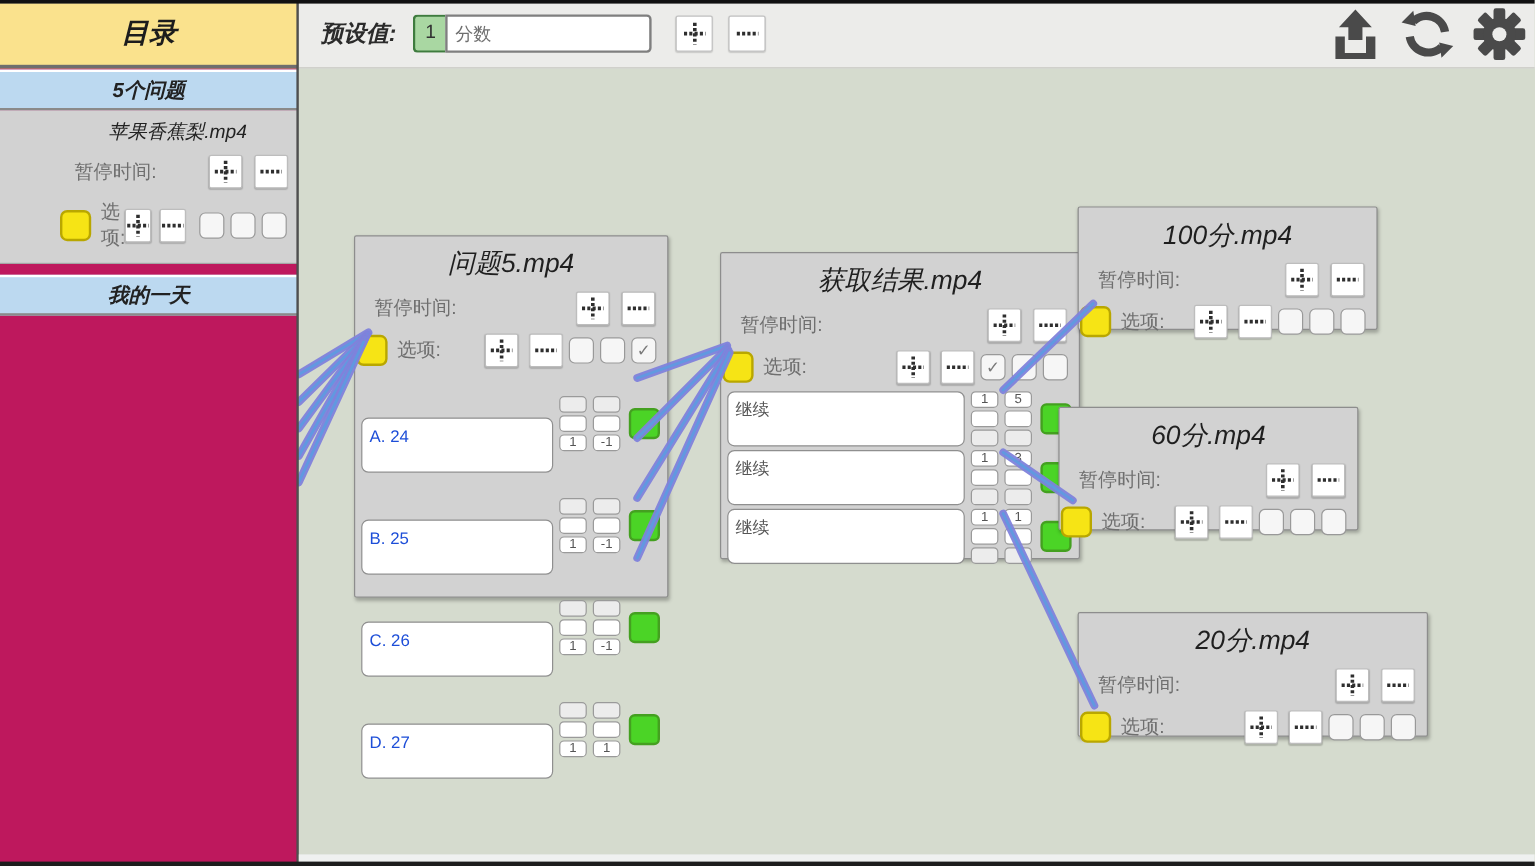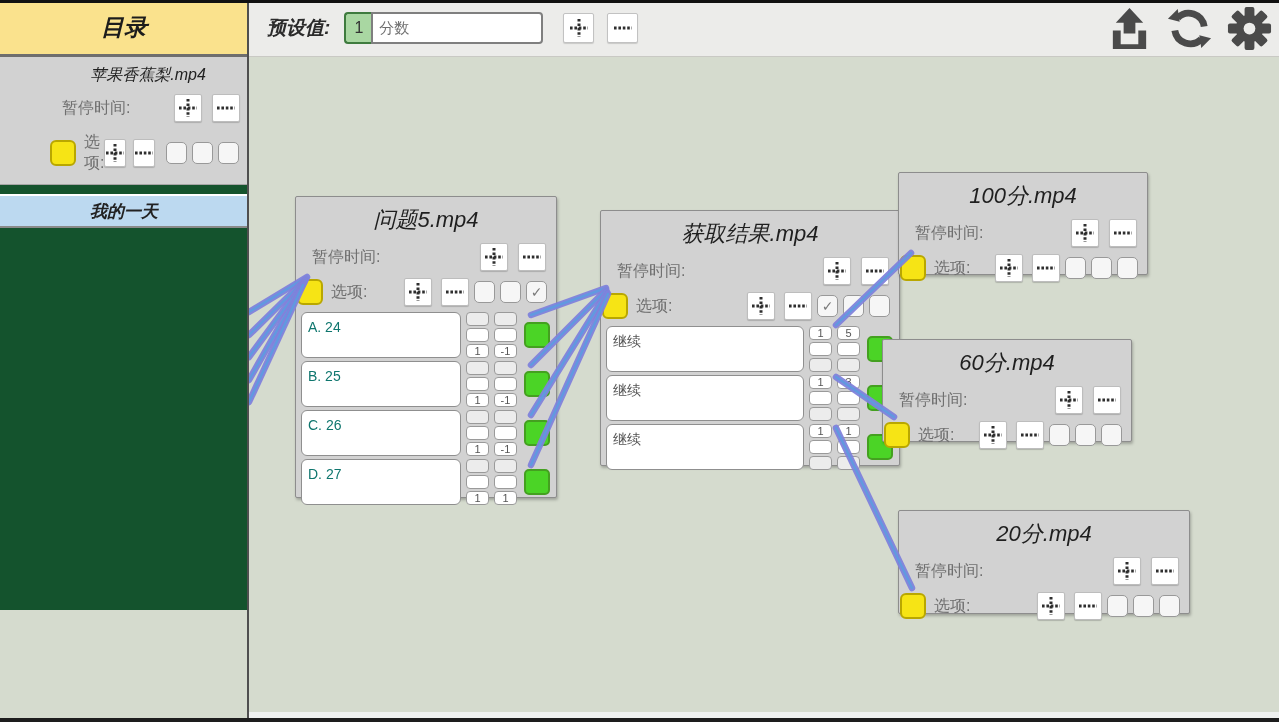--- a/index.html
+++ b/index.html
@@ -19,21 +19,21 @@
   .preset-box { display:flex; margin-left:14px; height:32px; }
   .preset-value { width:27px; background:#a9d7a2; border:2px solid #3e7b3e; border-right:none; border-radius:4px 0 0 4px; color:#333; font-size:16px; display:flex; align-items:center; justify-content:center; }
   .preset-input { width:172px; height:32px; border:2px solid #7f7f7f; border-radius:0 4px 4px 0; background:#fff; color:#6f6f6f; font-size:15px; padding-left:6px; font-family:"Liberation Sans", sans-serif; outline:none; }
   .sq-btn { width:31px; height:30px; background:#fff; border:1px solid #c2c2c2; border-radius:2px; box-shadow:0 1px 1px rgba(0,0,0,.15); display:flex; align-items:center; justify-content:center; cursor:pointer; }
   .topbar .sq-btn.add { margin-left:20px; }
   .topbar .sq-btn.remove { margin-left:13px; }
   .topbar-icons { position:absolute; right:6px; top:5px; display:flex; gap:13px; }
   .big-icon { width:47px; height:47px; cursor:pointer; }
 
   
-  .sidebar { position:absolute; left:0; top:0; width:248px; height:610px; background:#14532d; z-index:40; }
+  .sidebar { position:absolute; left:0; top:0; width:248px; height:722px; background:#be185d; z-index:40; }
   .sb-header { height:57px; background:#fae28d; border-bottom:3px solid #6e6e6e; display:flex; align-items:center; justify-content:center; font-size:23px; font-weight:bold; font-style:italic; color:#1c1c1c; box-shadow:inset 0 3px 0 #fdeeb9; }
   .sb-item { height:34px; background:#bcd9f0; border-top:2px solid #fff; border-bottom:2px solid #8a8a8a; display:flex; align-items:center; justify-content:center; font-size:17px; font-weight:bold; font-style:italic; color:#222; cursor:pointer; }
   .sb-item.first { margin-top:1px; }
   .sb-card { background:#d2d2d2; border-bottom:1px solid #a5a5a5; padding-bottom:6px;padding-left:48px; }
   .sb-card .card-title { text-align:center; font-size:16px; font-style:italic; color:#222; padding:8px 0 4px; }
   .row-pause, .row-opts { display:flex; align-items:center; position:relative; }
   .sb-card .row-pause { padding:4px 8px 4px 14px; }
   .sb-card .row-opts { padding:4px 8px 4px 0; margin-top:2px; }
   .pause-label, .opts-label { font-size:16px; color:#6f6f6f; }
   .sb-card .row-pause .pause-label { flex:1; }
@@ -54,21 +54,21 @@
   .node .row-pause .pause-label { flex:1; }
   .node .row-pause .sm-btn + .sm-btn { margin-left:10px; }
   .node .row-opts { padding:3px 8px 3px 0; }
   .node .port-yellow { margin-left:1px; }
   .node .opts-label { margin-left:8px; flex:1; }
   .node .row-opts .sm-btn + .sm-btn { margin-left:9px; }
   .node .slots { display:flex; margin-right:1px; }
 
   .opt-row { display:flex; align-items:center; margin:3px 6px 3px 5px; }
   .opt-text { flex:1; height:46px; background:#fff; border:1px solid #8f8f8f; border-radius:6px; font-size:14px; color:#555; padding:6px 0 0 6px; }
-  .node-q5 .opt-text { color:#0f766e; }
+  .node-q5 .opt-text { color:#1d4ed8;margin-top:36px; }
   .mini-grid { display:flex; margin-left:5px; gap:5px; }
   .mini-col { display:flex; flex-direction:column; gap:2px; }
   .mini { width:23px; height:14px; background:#fff; border:1px solid #9a9a9a; border-radius:4px; font-size:11px; color:#555; text-align:center; line-height:12px; }
   .node-q5 .mini-col .mini:first-child { background:#ececec; }
   .node-result .mini-col .mini:last-child { background:#ececec; }
   .port-green { width:26px; height:26px; background:#4bd426; border:2px solid #44a020; border-radius:5px; margin-left:7px; flex:none; cursor:pointer; }
 
   .node-q5     { left:46px;  top:139px; width:262px; height:302px; }
   .node-result { left:351px; top:153px; width:300px; height:256px; }
   .node-s100   { left:649px; top:115px; width:250px; height:103px; }
@@ -480,20 +480,21 @@
           <rect x="19" y="2" width="10" height="44" rx="2" transform="rotate(135 24 24)"></rect>
           <circle cx="24" cy="24" r="14"></circle>
         </g>
         <circle cx="24" cy="24" r="6" fill="#ececea"></circle>
       </svg>
     </div>
   </div>
 
   <div class="sidebar">
     <div class="sb-header">目录</div>
+    <div class="sb-item first">5个问题</div>
     <div class="sb-card">
       <div class="card-title">苹果香蕉梨.mp4</div>
       <div class="row-pause">
         <span class="pause-label">暂停时间:</span>
         <button class="sm-btn">
             <svg width="20" height="20">
               <g stroke="#2e2e2e" stroke-width="3" stroke-dasharray="2.6 1.8">
                 <line x1="10" y1="1" x2="10" y2="19"></line>
                 <line x1="1" y1="10" x2="19" y2="10"></line>
               </g>

